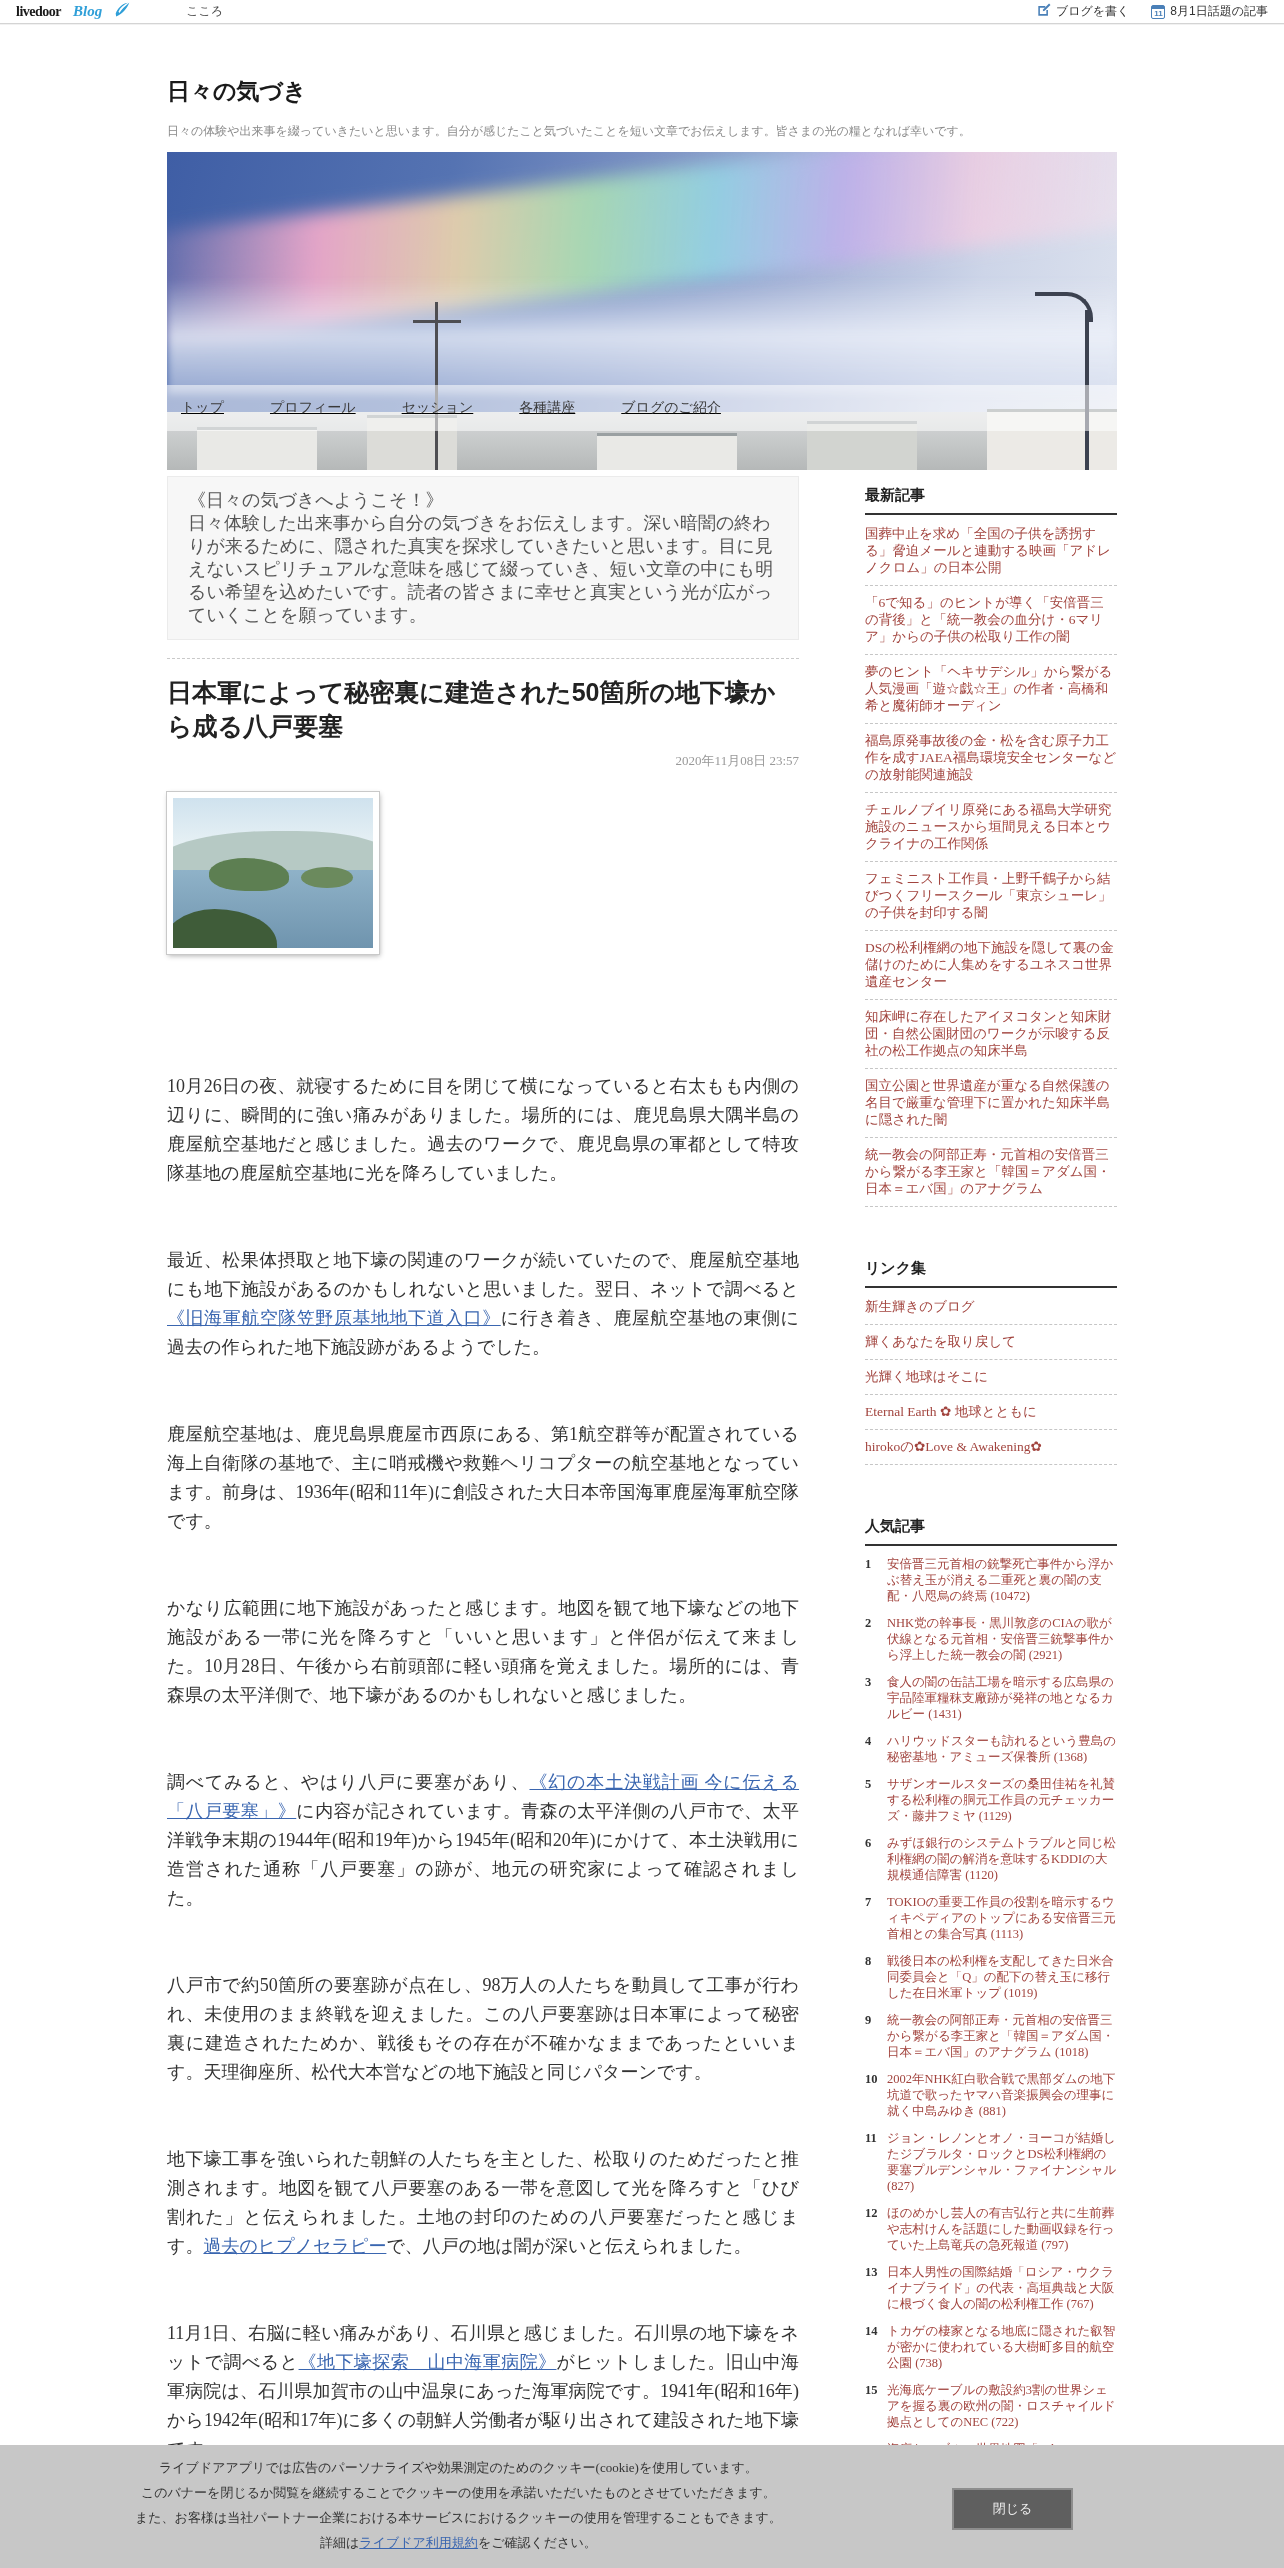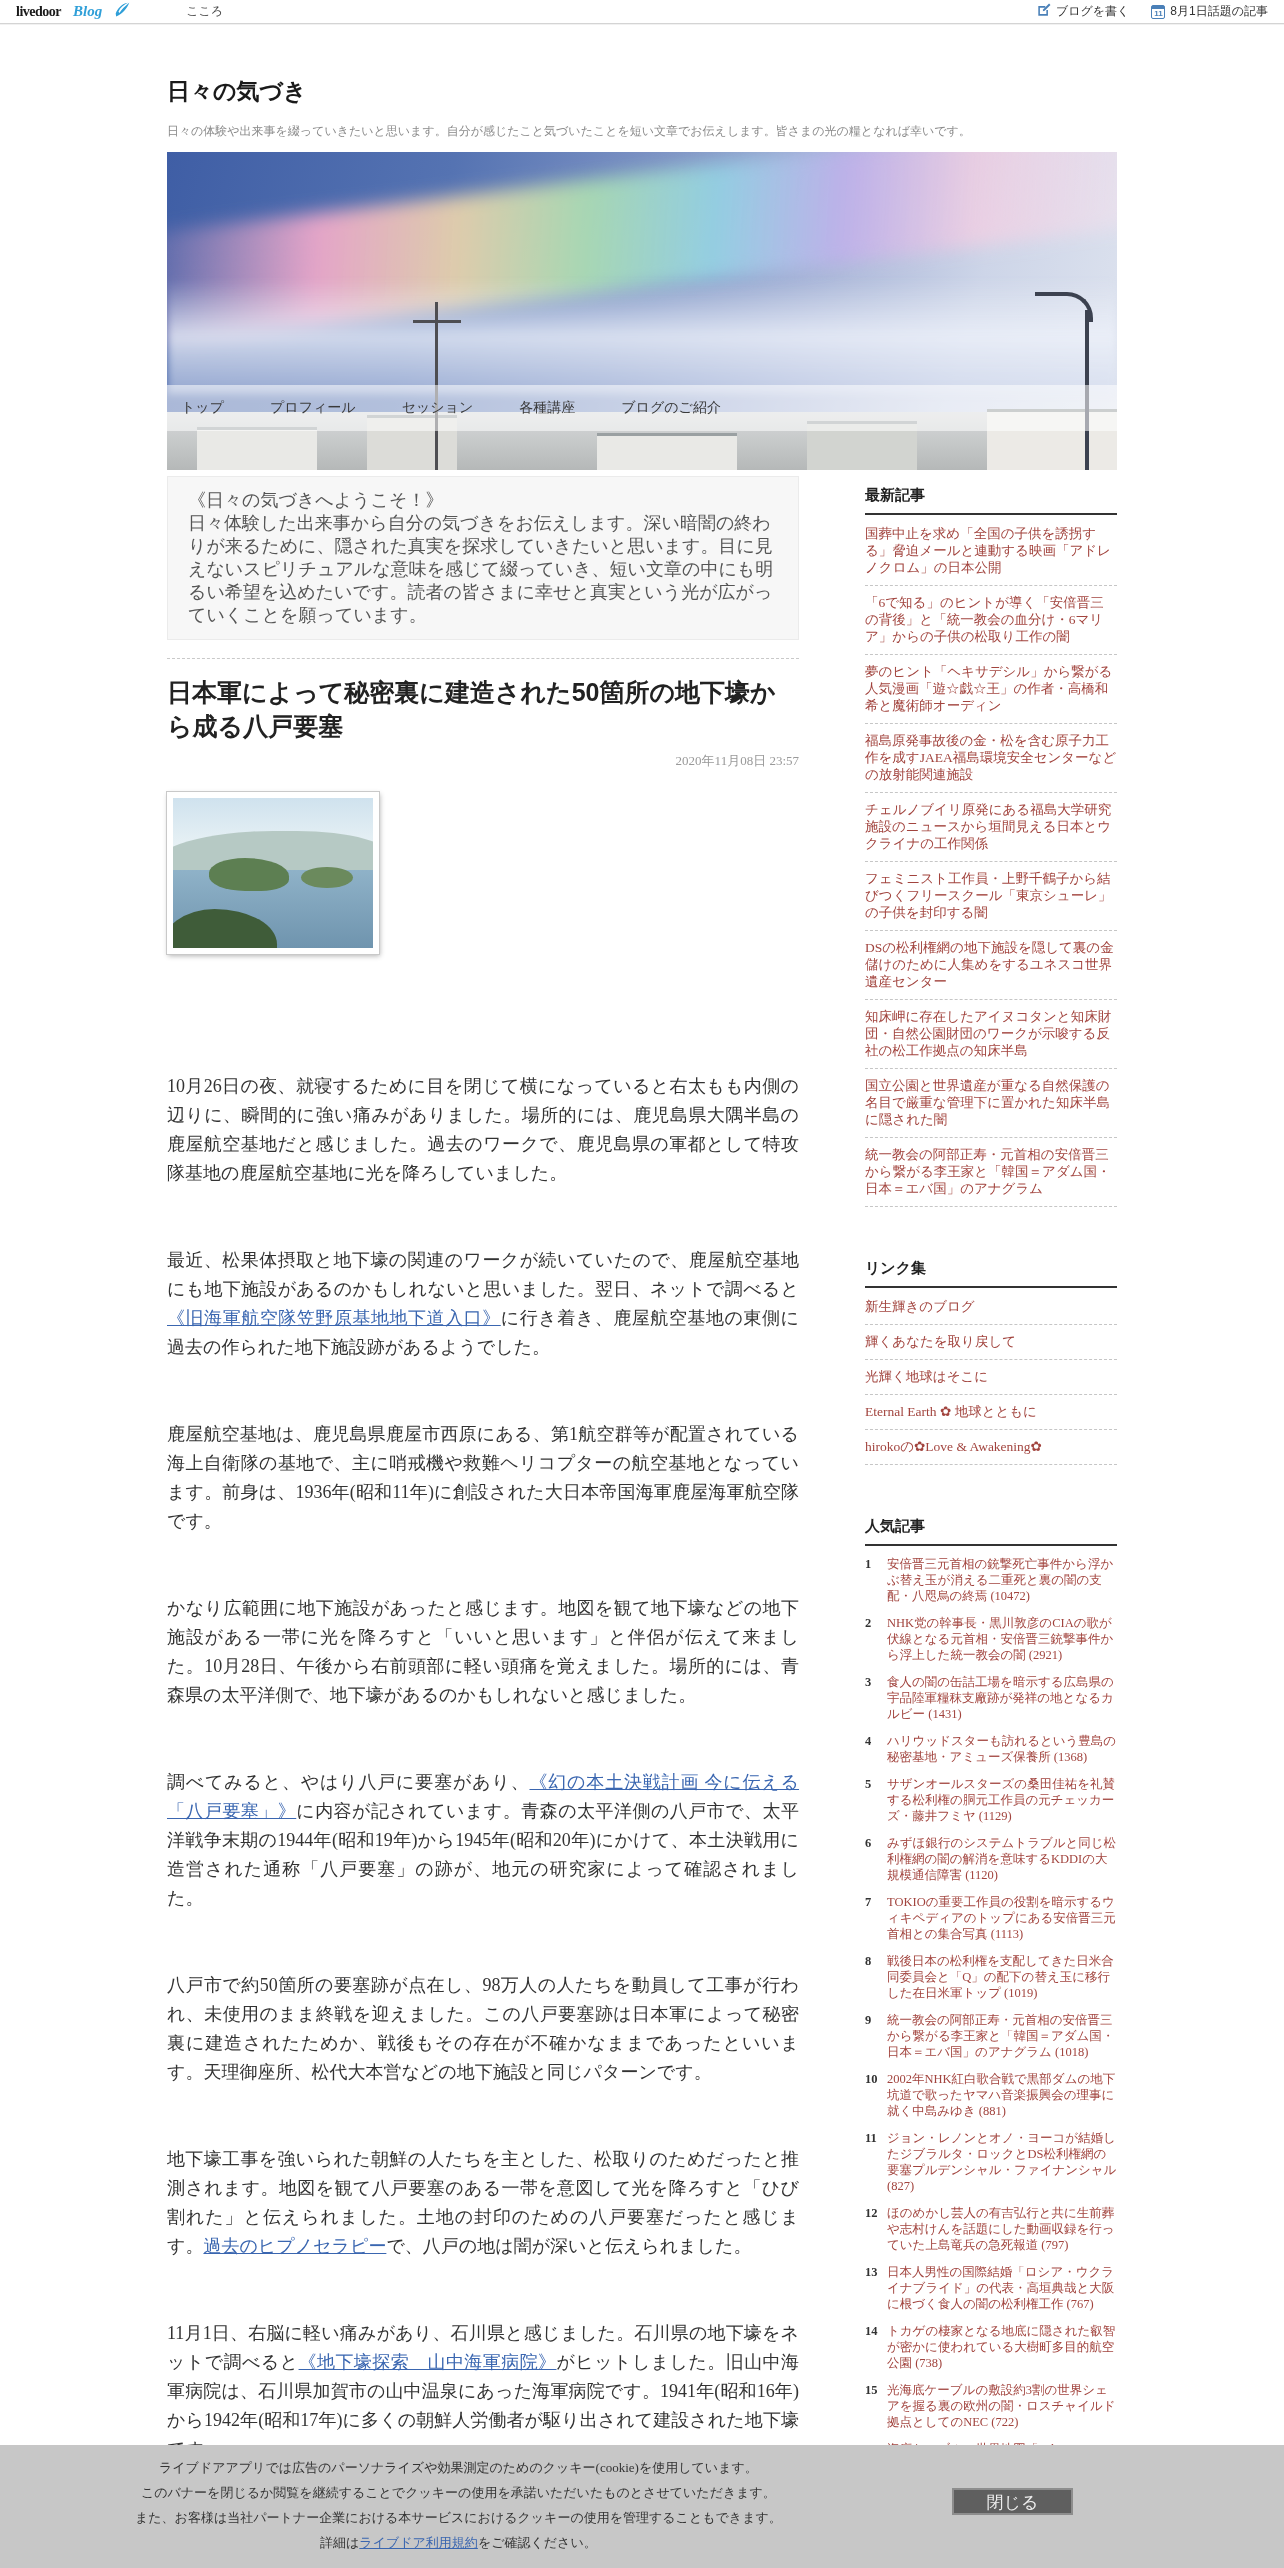--- a/index.html
+++ b/index.html
@@ -40,21 +40,21 @@
   .hero .h2{left:200px;width:90px;height:52px;background:#dcdcd8;}
   .hero .h3{left:430px;width:140px;height:34px;}
   .hero .h4{left:640px;width:110px;height:46px;background:#d2d4d0;}
   .hero .h5{left:820px;width:130px;height:58px;background:#eceae6;border-top:3px solid #8e9496;}
   .hero .pole{position:absolute;left:268px;top:150px;width:3px;height:168px;background:#4e4e52;}
   .hero .crossarm{position:absolute;left:246px;top:168px;width:48px;height:3px;background:#4e4e52;}
   .hero .lamp-pole{position:absolute;left:918px;top:158px;width:4px;height:160px;background:#3c4250;}
   .hero .lamp-arc{position:absolute;left:868px;top:140px;width:54px;height:26px;border:4px solid #3c4250;
         border-bottom:none;border-left:none;border-radius:0 26px 0 0;background:transparent;}
   .hero-nav{position:absolute;left:0;right:0;top:233px;height:46px;background:rgba(255,255,255,.55);
-        display:flex;align-items:center;padding:0 14px;}
+        display:flex;align-items:center;padding:0 14px;text-decoration:underline;}
   .nav-item{font-size:14px;color:#3a3a3a;margin-right:46px;cursor:pointer;white-space:nowrap;}
 
   
   .layout{display:flex;margin-top:6px;}
   .main{width:632px;}
   .sidebar{width:252px;margin-left:auto;}
 
   
   .welcome-box{background:#f7f7f7;border:1px solid #ebebeb;padding:12px 20px;font-size:18px;line-height:23px;color:#555;}
   .welcome-box p{margin:0;}
@@ -85,22 +85,22 @@
   .pop-list li{display:flex;margin-bottom:11px;cursor:pointer;}
   .pop-rank{flex:0 0 22px;font-size:12.5px;font-weight:bold;color:#333;line-height:16px;}
   .pop-text{font-size:12.5px;line-height:16px;color:#a2443e;}
   .pop-count{color:#a2443e;}
 
   
   .cookie-banner{position:absolute;left:0;right:0;top:2445px;height:123px;background:#c7c7c7;
         font-family:"Liberation Serif","DejaVu Serif",serif;}
   .cookie-text{position:absolute;left:135px;top:10px;font-size:13px;line-height:25px;color:#333;text-align:center;}
   .cookie-link{color:#3a66b0;text-decoration:underline;cursor:pointer;}
-  .cookie-close{position:absolute;left:952px;top:43px;width:121px;height:27px;background:#5f5f5f;color:#efefef;
-        border:2px solid #8d8d8d;font-size:17px;font-family:Liberation Mono, monospace;cursor:pointer;}
+  .cookie-close{position:absolute;left:952px;top:43px;width:121px;height:42px;background:#5f5f5f;color:#efefef;
+        border:2px solid #8d8d8d;font-size:13px;font-family:Liberation Mono, monospace;cursor:pointer;}
 </style>
 </head>
 <body>
 
 <div class="screen">
 
   <header class="topbar">
     <span class="logo">
       <span class="logo-livedoor">livedoor</span>
       <span class="logo-blog">Blog</span>

